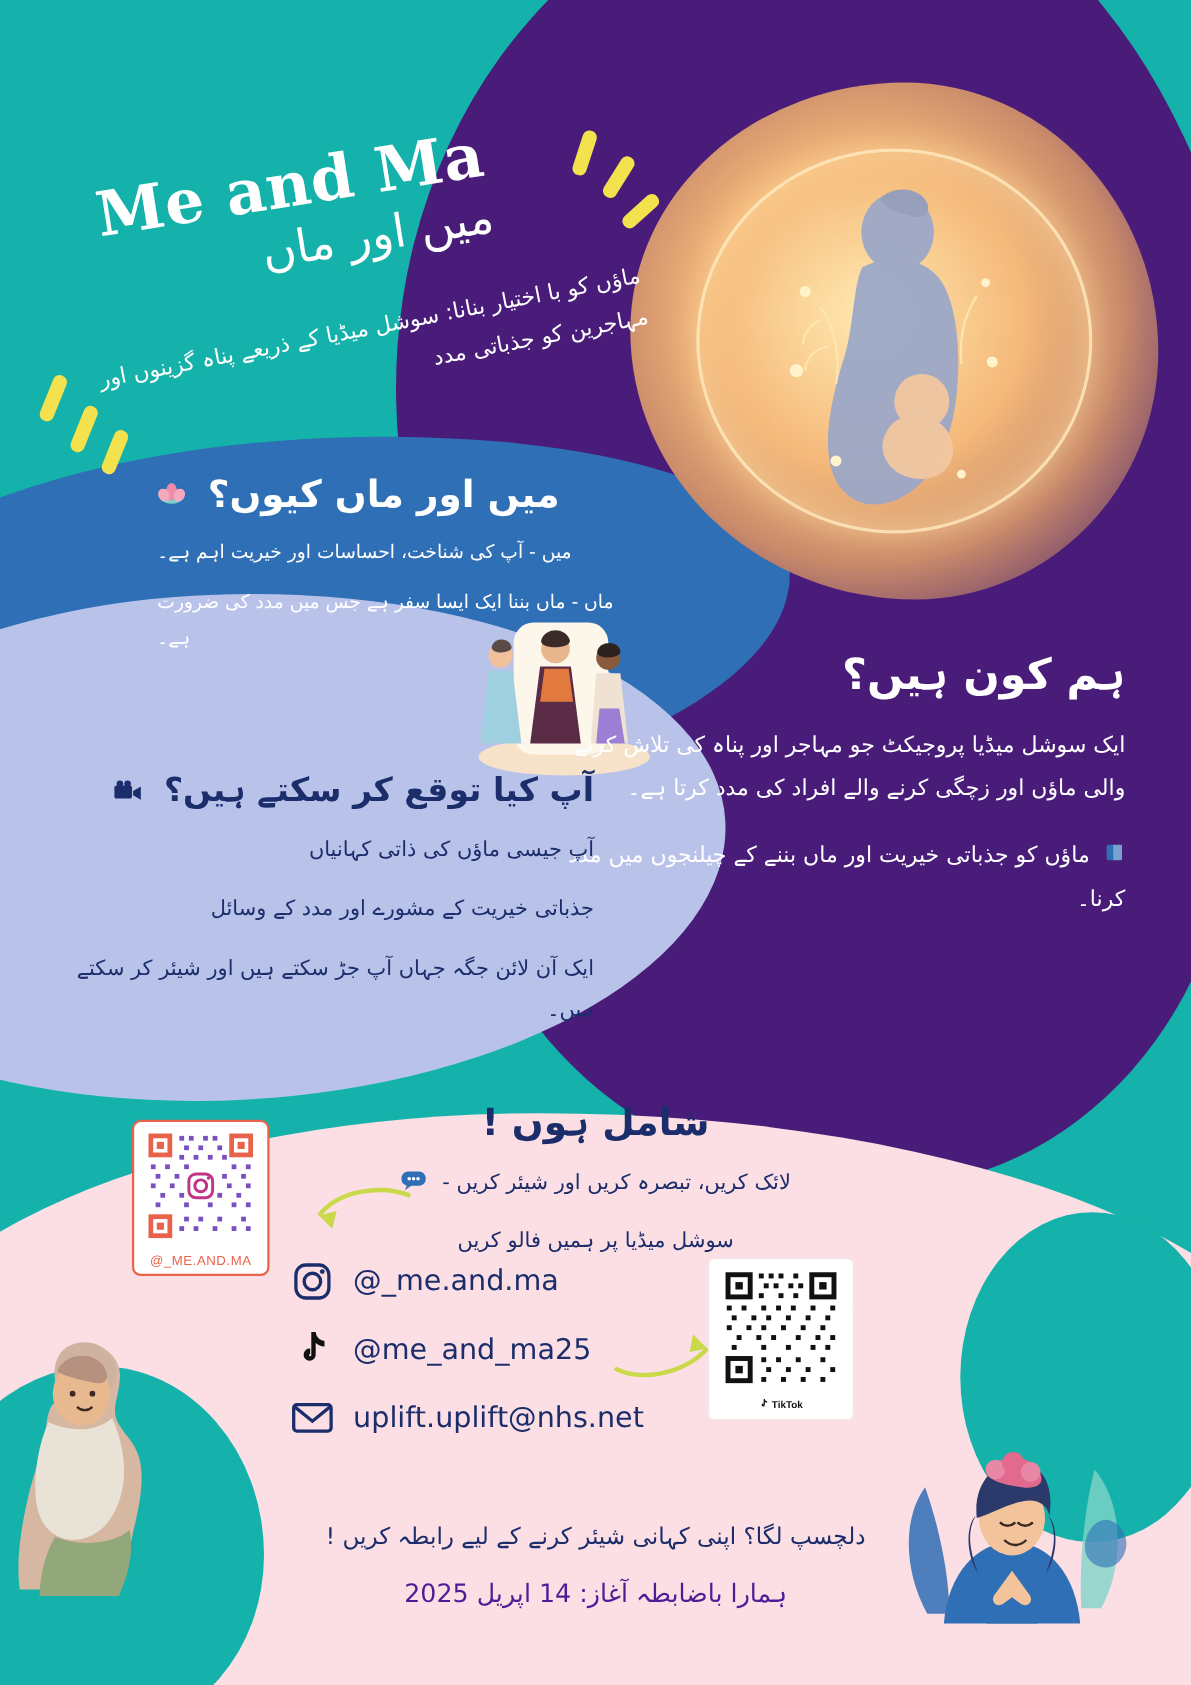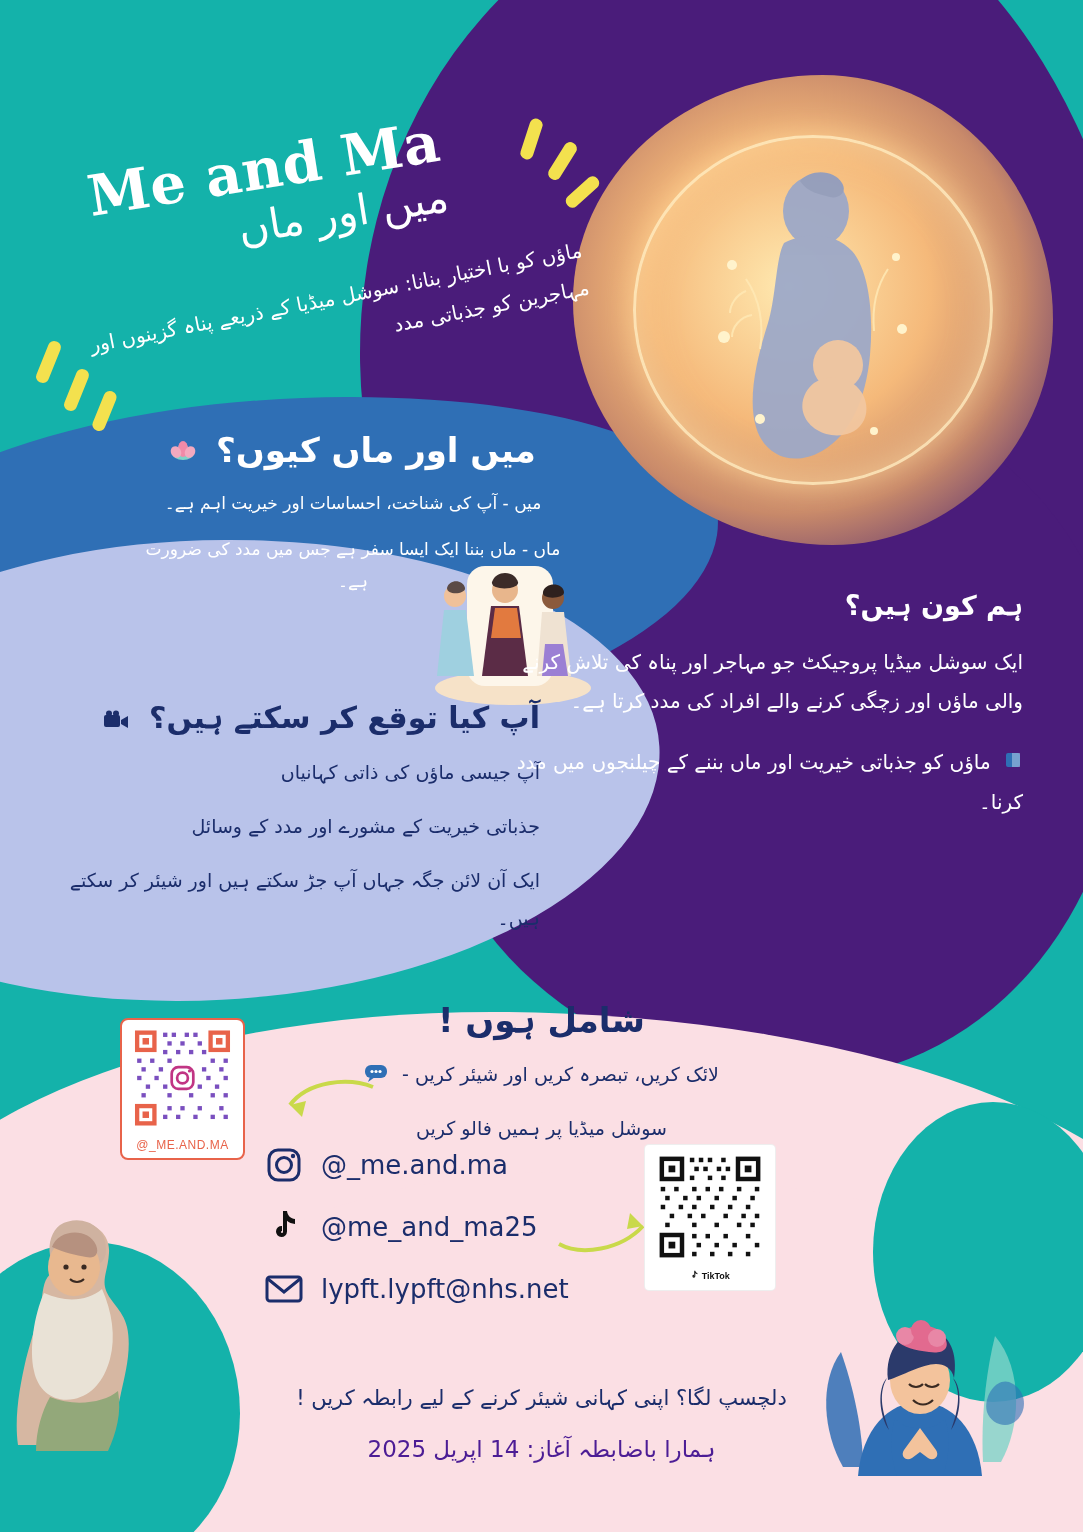--- a/index.html
+++ b/index.html
@@ -60,32 +60,32 @@
     font-family:"DejaVu Sans", sans-serif;font-size:42px;color:#ffffff;
     text-align:right;margin-top:4px;direction:rtl;
   }
   .subtitle{
     position:absolute;left:70px;top:280px;width:520px;transform:rotate(-11deg);
     direction:rtl;text-align:right;color:#ffffff;font-size:20px;line-height:1.9;
     font-family:"DejaVu Sans", sans-serif;
   }
 
   
-  .sec-why{position:absolute;right:520px;top:430px;width:420px;direction:rtl;text-align:center;}
+  .sec-why{position:absolute;right:520px;top:430px;width:420px;direction:rtl;text-align:left;}
   .sec-why h2{
     margin:0;font-size:34px;color:#ffffff;font-family:"DejaVu Sans", sans-serif;font-weight:bold;
   }
   .sec-why p{
     margin:14px 0 0;color:#ffffff;font-size:17px;line-height:1.9;
     font-family:"DejaVu Sans", sans-serif;
   }
 
   
   .sec-who{position:absolute;right:60px;top:590px;width:510px;direction:rtl;text-align:right;}
-  .sec-who h2{margin:0;font-size:27px;color:#ffffff;font-family:"DejaVu Sans", sans-serif;font-weight:bold;}
+  .sec-who h2{margin:0;font-size:39px;color:#ffffff;font-family:"DejaVu Sans", sans-serif;font-weight:bold;}
   .sec-who p{
     margin:22px 0 0;color:#ffffff;font-size:20px;line-height:1.95;
     font-family:"DejaVu Sans", sans-serif;
   }
 
   
   .sec-expect{position:absolute;left:60px;top:700px;width:480px;direction:rtl;text-align:right;}
   .sec-expect h2{margin:0;font-size:30px;color:#1b2d6b;font-family:"DejaVu Sans", sans-serif;font-weight:bold;}
   .sec-expect p{margin:16px 0 0;color:#1b2d6b;font-size:19px;line-height:2;font-family:"DejaVu Sans", sans-serif;}
 
@@ -381,21 +381,21 @@
       </span>
       <span class="txt">@me_and_ma25</span>
     </div>
     <div class="handle-row">
       <span class="ic">
         <svg width="38" height="30" viewBox="0 0 38 30">
             <rect x="2" y="3" width="34" height="24" rx="3" fill="none" stroke="#1b2d6b" stroke-width="3"></rect>
             <path d="M3 5l16 13L35 5" fill="none" stroke="#1b2d6b" stroke-width="3"></path>
           </svg>
       </span>
-      <span class="txt">lypft.lypft@nhs.net</span>
+      <span class="txt">uplift.uplift@nhs.net</span>
     </div>
   </div>
 
   <div class="qr-right">
     <svg class="qrimg" viewBox="0 0 100 100">
       <rect width="100" height="100" fill="#fff"></rect>
       <g fill="#111">
         <rect x="5" y="5" width="22" height="22"></rect>
           <rect x="9" y="9" width="14" height="14" fill="#fff"></rect>
           <rect x="13" y="13" width="6" height="6"></rect>

